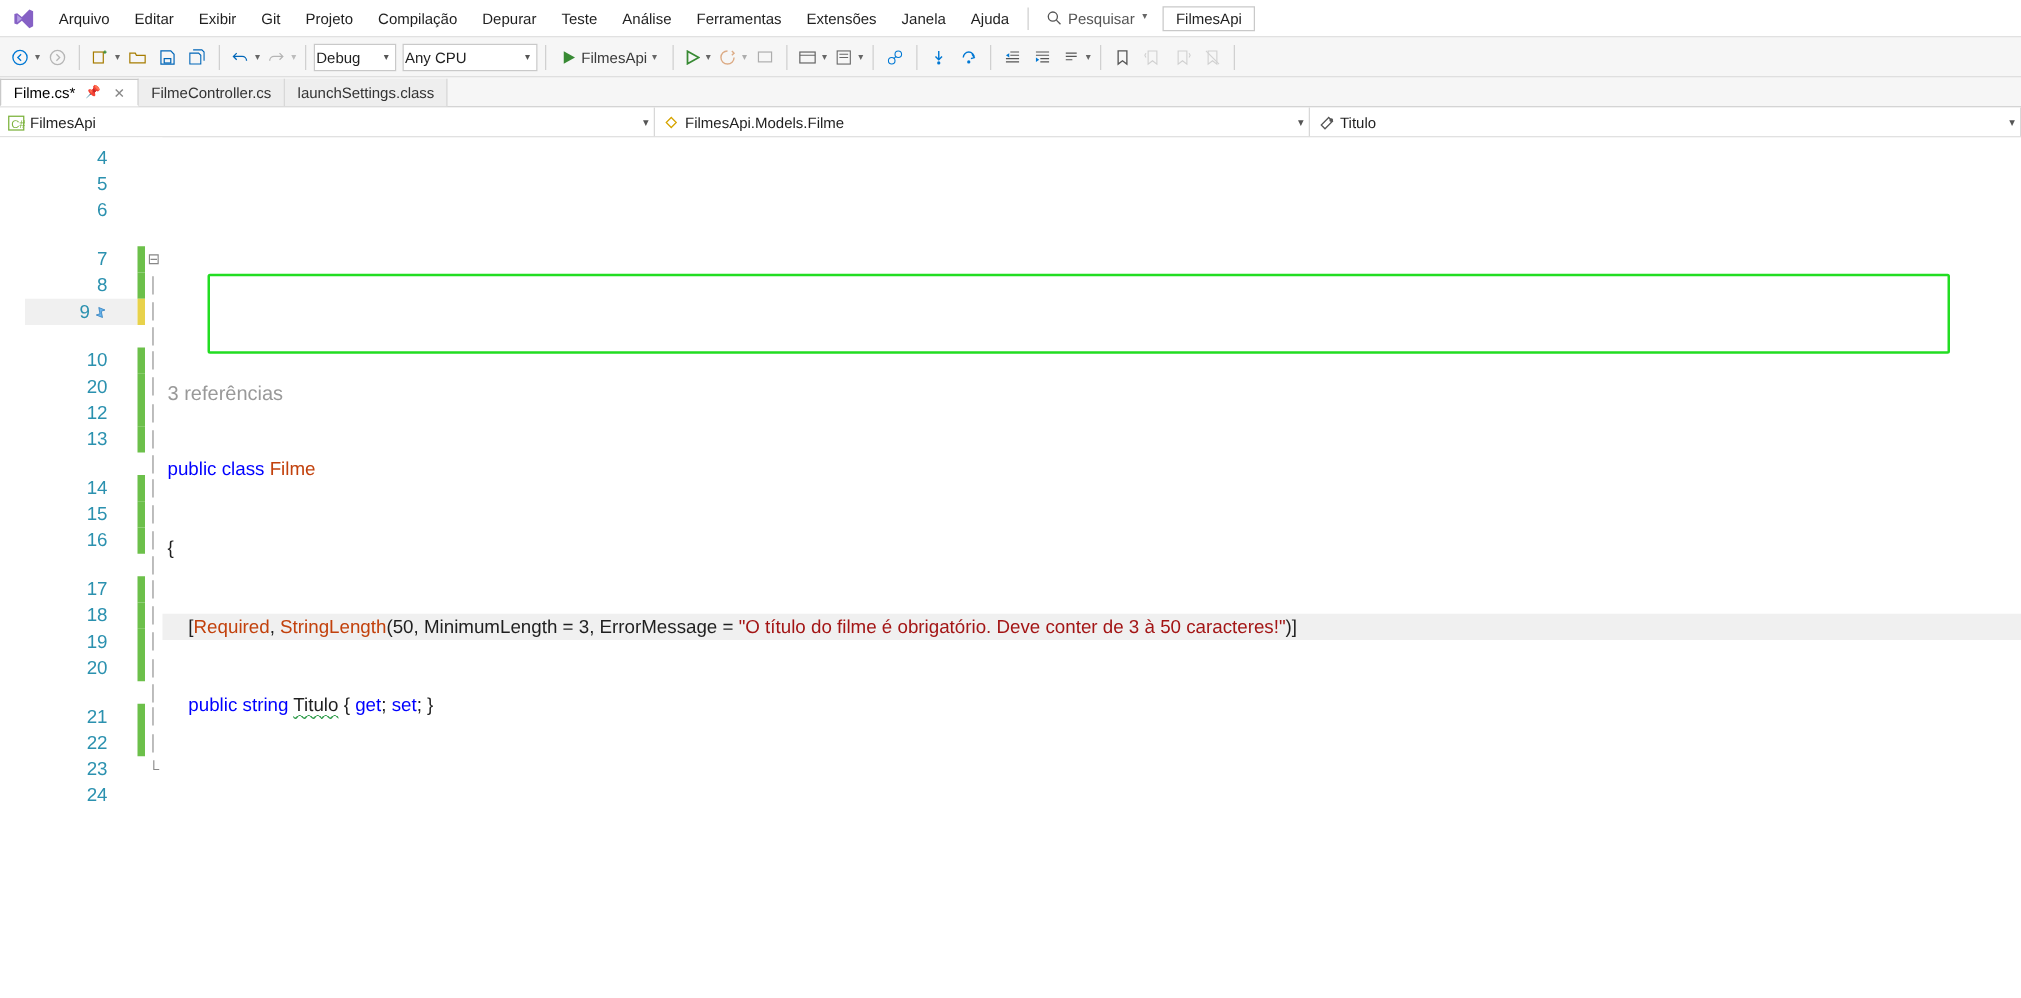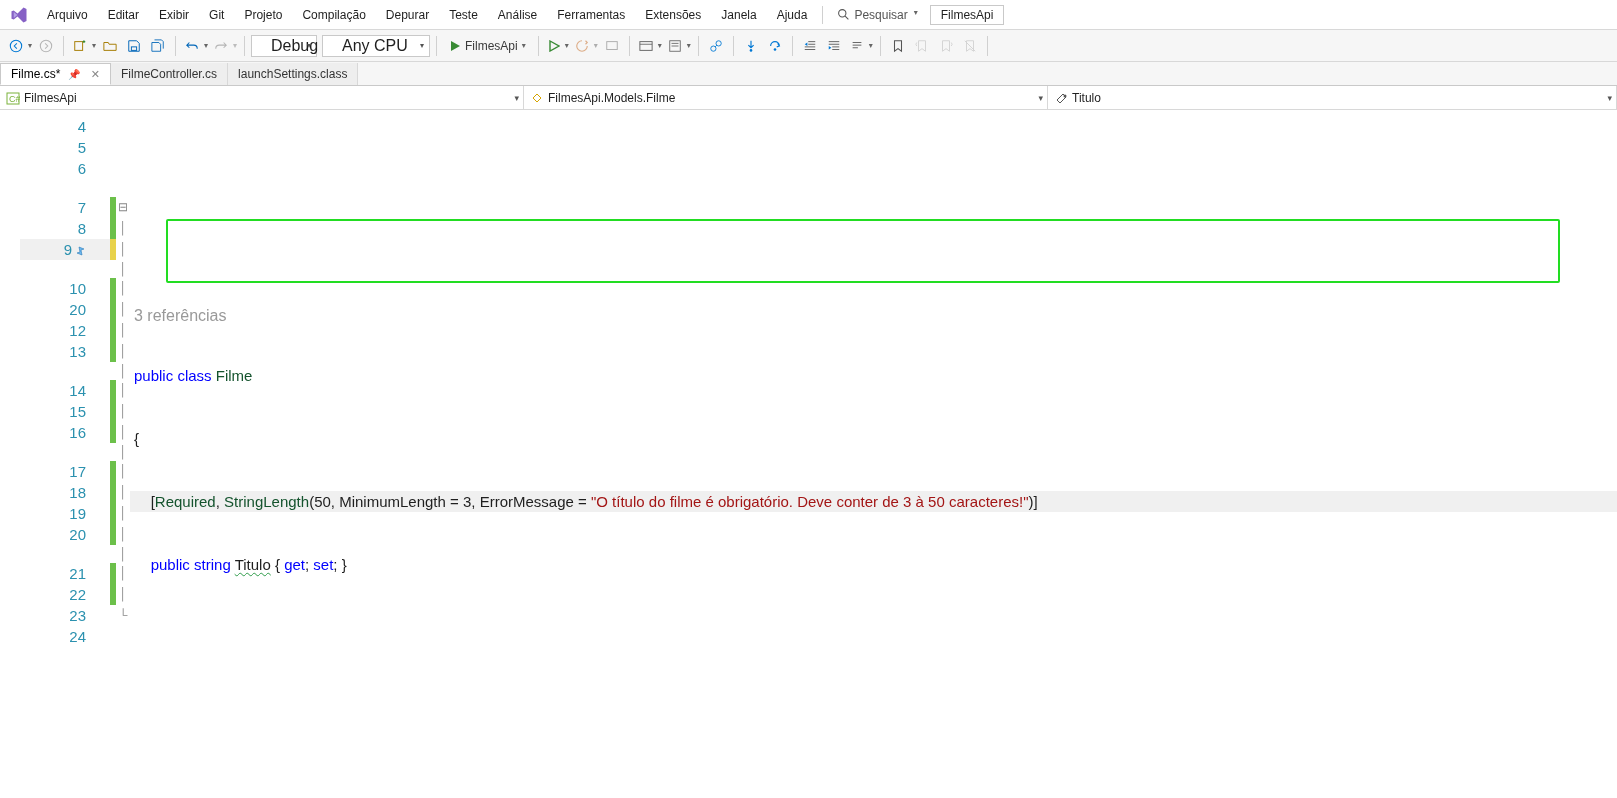--- a/index.html
+++ b/index.html
@@ -8,21 +8,21 @@
 .logo { width:18px; height:18px; margin:0 8px 0 4px; }
 .menubar .mitem { padding:4px 9px; cursor:default; }
 .menubar .sep { width:1px; height:18px; background:#d0d0d0; margin:0 4px; }
 .search { display:flex; gap:4px; padding:2px 8px; color:#555; }
 .appbox { border:1px solid #c9c9c9; padding:2px 10px; background:#fff; margin-left:2px; }
 .toolbar { height:32px; display:flex; align-items:center; padding:2px 6px; background:#f6f6f6; border-bottom:1px solid #d8d8d8; gap:2px; }
 .tbtn { display:inline-flex; align-items:center; justify-content:center; min-width:22px; height:24px; padding:0 3px; color:#3b3b3b; cursor:default; }
 .tbtn.dd { padding-right:10px; position:relative; }
 .tbtn.dd::after { content:"▾"; font-size:8px; color:#666; position:absolute; right:1px; }
 .toolbar .sep { width:1px; height:20px; background:#d0d0d0; margin:0 4px; }
-.combo { display:inline-flex; align-items:center; height:22px; border:1px solid #c9c9c9; background:#fff; padding:0 18px 0 19px; position:relative; font-size:16px; }
+.combo { display:inline-flex; align-items:center; height:22px; border:1px solid #c9c9c9; background:#fff; padding:0 18px 0 1px; position:relative; font-size:12px; }
 .combo::after { content:"▾"; font-size:8px; color:#555; position:absolute; right:5px; }
 .play { color:#388a34; }
 .playo { color:#388a34; }
 .tabs { height:24px; display:flex; align-items:flex-end; background:#f6f6f6; border-bottom:1px solid #c9c9c9; }
 .tab { height:22px; display:flex; align-items:center; padding:0 10px; font-size:12px; border-right:1px solid #d8d8d8; color:#333; background:#eee; position:relative; }
 .tab.active { background:#fff; border:1px solid #c9c9c9; border-bottom:1px solid #fff; color:#000; }
 .tab .x { margin-left:10px; color:#888; font-size:11px; }
 .tab .pin { margin-left:8px; color:#888; font-size:10px; }
 .navbar { height:24px; display:flex; align-items:stretch; border-bottom:1px solid #d8d8d8; background:#fff; font-size:12px; }
 .navcell { display:flex; align-items:center; padding:0 6px; border-right:1px solid #d8d8d8; gap:4px; position:relative; }
@@ -35,21 +35,21 @@
 .gutter .ln.hi { background:#f0f0f0;}
 .foldcol { width:14px; background:#fff; font-family:Consolas,monospace; font-size:12px; line-height:21px; padding-top:6px; }
 .foldcol .fm { height:21px; display:flex; align-items:center; justify-content:center; color:#888; }
 .changecol { width:6px; background:#fff; padding-top:6px; }
 .changecol .cm { height:21px; }
 .changecol .y { background:#e8d24b; }
 .changecol .g { background:#6cc04a; }
 .code { flex:1; font-family:Consolas,monospace; font-size:15px; line-height:21px; padding-top:6px; white-space:pre; position:relative; }
 .code .row { height:21px; padding-left:4px; }
 .kw { color:#0000ff; }
-.type { color:#14532d;text-align:right; }
+.type { color:#c2410c;text-align:right; }
 .str { color:#a31515; }
 .ref { color:#999; font-size:16px; font-family:"Segoe UI",Arial,sans-serif; }
 .wave { text-decoration: underline wavy #2e9c4a 1px; text-underline-offset:2px; }
 .highlight-box { position:absolute; border:2px solid #22dd22; border-radius:2px; pointer-events:none; }
 .brush { display:inline-block; width:12px; height:12px; vertical-align:middle; margin-left:2px; }
 svg { display:block; }
 </style>
 </head>
 <body>
 

